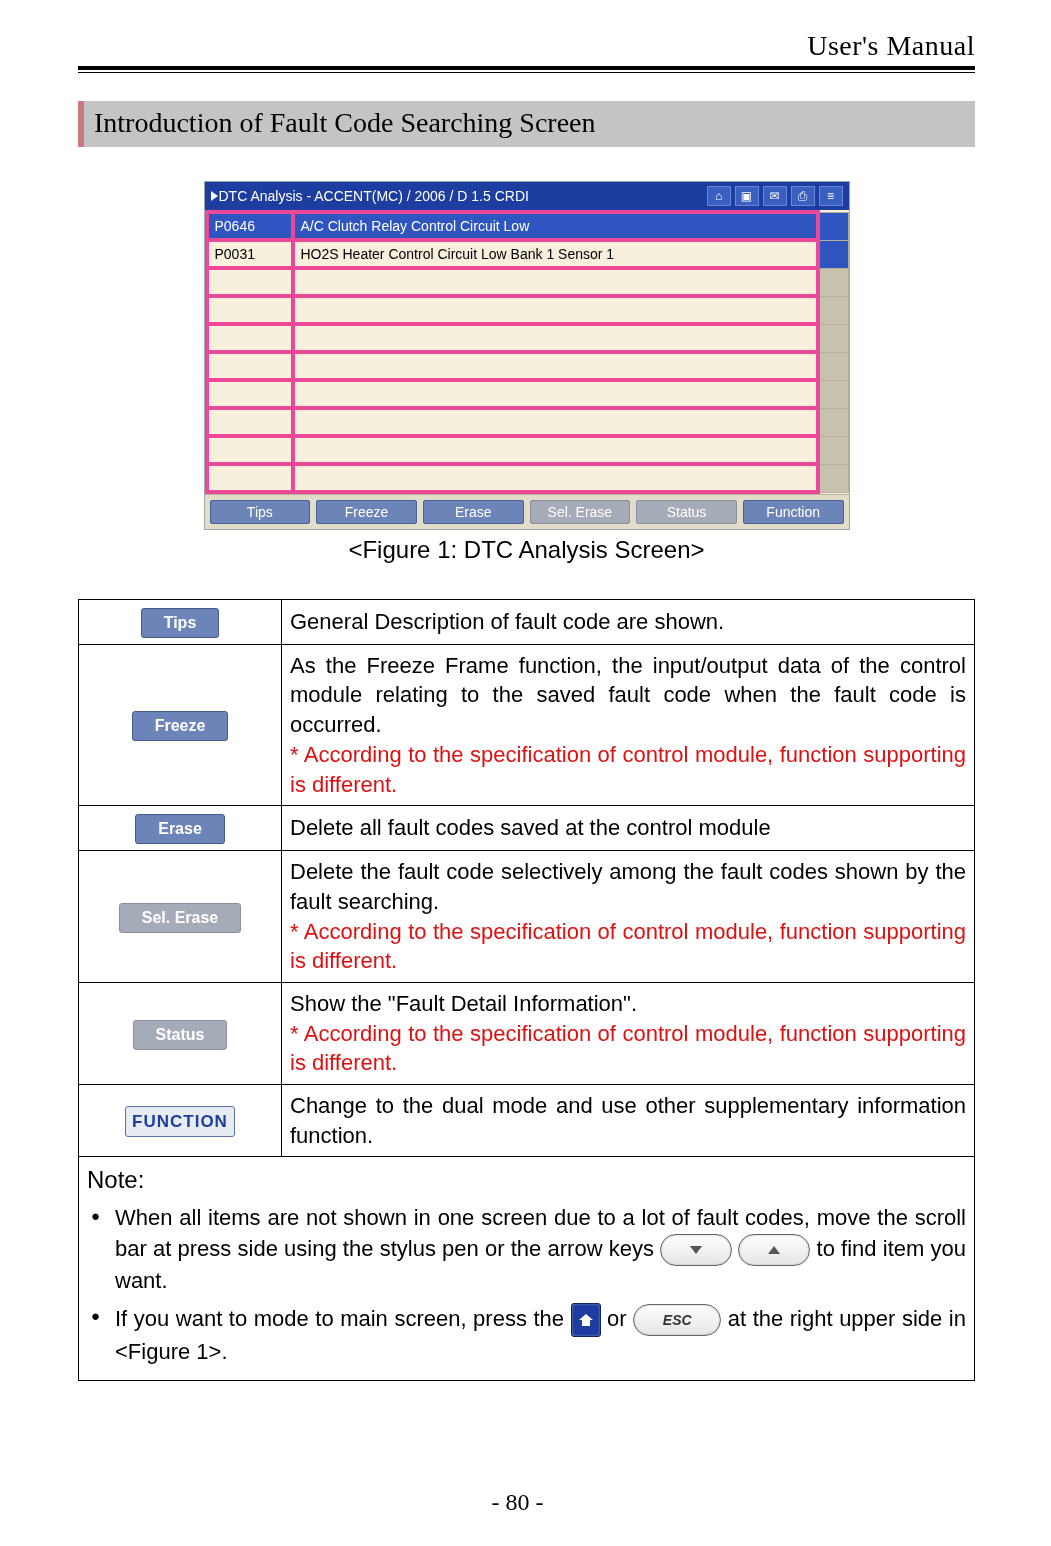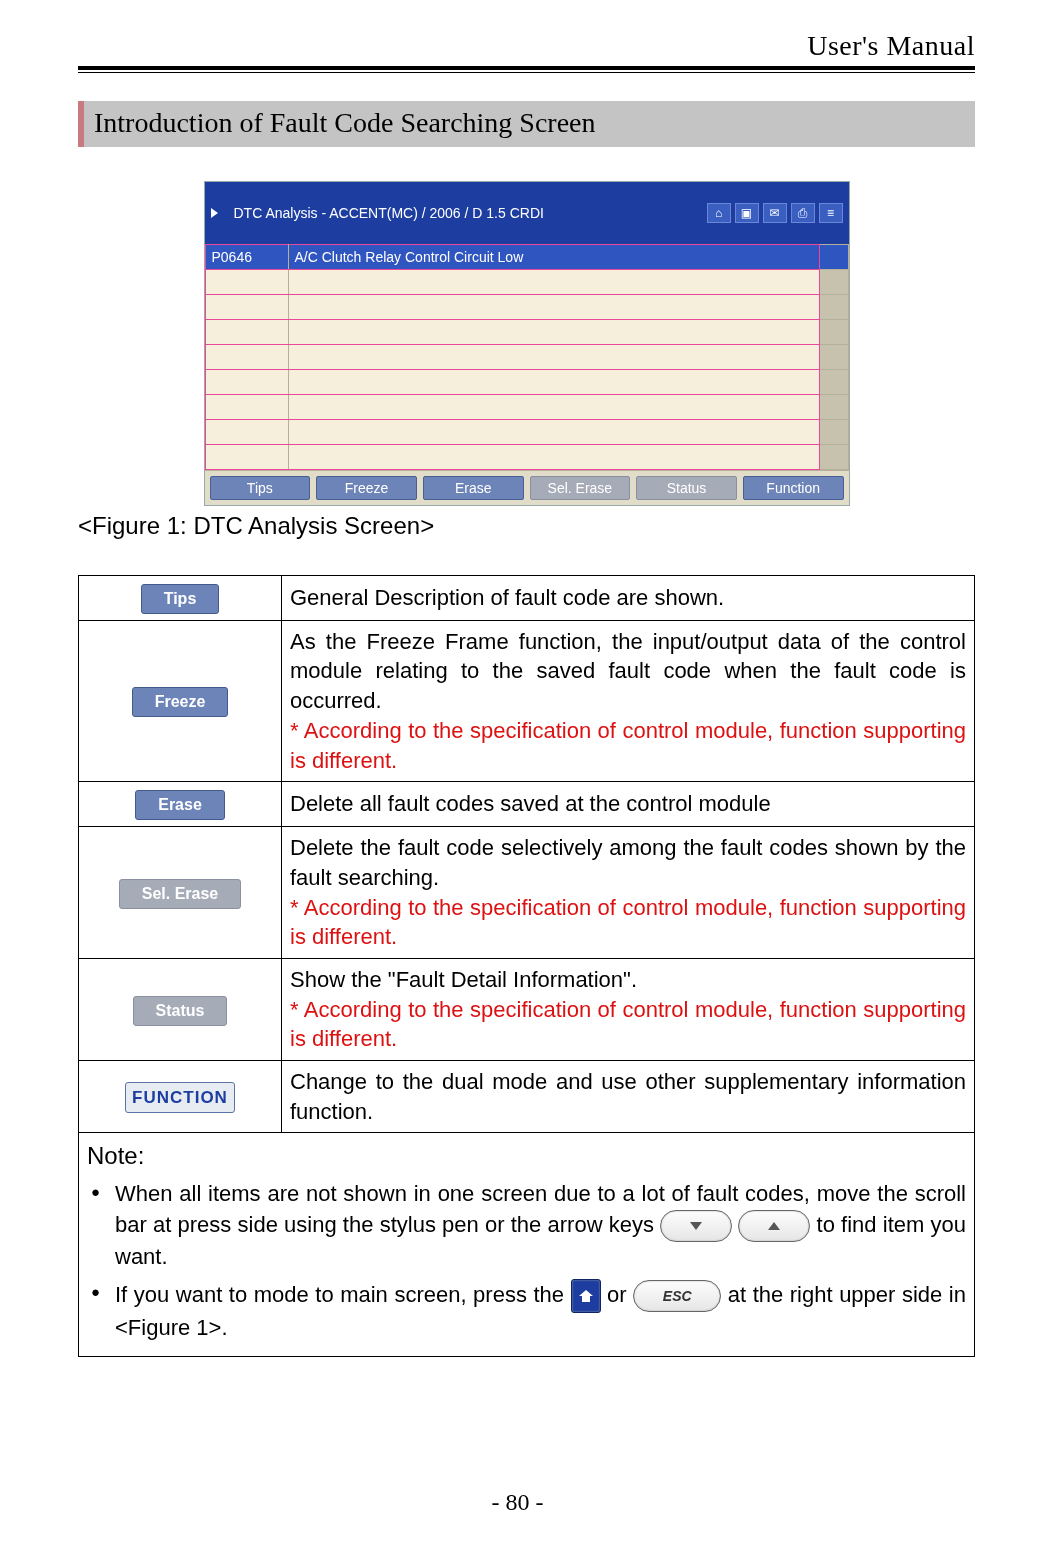--- a/index.html
+++ b/index.html
@@ -2,36 +2,36 @@
 <html><head>
 <meta charset="utf-8">
 <style>
   html,body{margin:0;padding:0;background:#fff;font-family:"Times New Roman",serif;color:#000}
   .page{width:1051px;height:1546px;box-sizing:border-box;padding:30px 76px 40px 78px;position:relative}
   .running-head{font-family:"Times New Roman",serif;font-size:28px;text-align:right;letter-spacing:.5px}
   hr.rule-thick{border:none;border-top:4px solid #000;margin:4px 0 2px}
   hr.rule-thin{border:none;border-top:1.5px solid #000;margin:0 0 28px}
   .section-title{background:#c4c4c4;border-left:6px solid #c77b81;font-size:28px;font-family:Liberation Serif, serif;padding:6px 10px 8px;margin:0 0 34px}
   .screenshot-box{width:644px;margin:0 auto 6px;border:1px solid #9aa;background:#f5f0df}
-  .screenshot-titlebar{background:#1d3ea0;color:#fff;font:14px/1 Arial;display:flex;align-items:center;padding:21px 6px;gap:16px}
+  .screenshot-titlebar{background:#1d3ea0;color:#fff;font:14px/1 Arial;display:flex;align-items:center;padding:4px 6px;gap:1px}
   .triangle{width:0;height:0;border-top:5px solid transparent;border-bottom:5px solid transparent;border-left:7px solid #fff;flex:none}
   .titlebar-text{flex:1}
   .titlebar-icons{display:flex;gap:4px}
   .titlebar-icons span{width:22px;height:18px;background:#3a5fc0;border:1px solid #6a86d6;display:flex;align-items:center;justify-content:center;color:#fff;font-size:12px}
   .dtc-table{width:100%;border-collapse:collapse;background:#f5efdc}
-  .dtc-table td{border:1px solid #ec4899;font:14px/1.2 Arial;padding:3px 6px;height:18px}
+  .dtc-table td{border:4px solid #ec4899;font:14px/1.2 Arial;padding:3px 6px;height:18px}
   .dtc-table td.code{width:70px;border-right:1px solid #b6b09a}
   .dtc-table tr.sel td{background:#2f55c0;color:#fff}
   .dtc-table td.scroll{width:16px;background:#2f55c0;border:1px solid #b6b09a}
   .dtc-table td.scroll.track{background:#c7c2ad}
   .bottom-btn-bar{display:flex;gap:6px;padding:5px;background:#e2ddc9;border-top:1px solid #b6b09a}
   .bottom-btn-bar .db{flex:1}
   .db{background:#6d84b8;border:1px solid #4a5f94;border-radius:2px;color:#fff;font:14px/1 Arial;text-align:center;padding:4px 0}
   .db.dis{background:#a6abb8;border-color:#8a90a0}
-  .fig-cap{font:24px/1.2 Arial;text-align:left;margin:6px 0 34px}
+  .fig-cap{font:24px/1.2 Arial;text-align:center;margin:6px 0 34px}
   table.desc{width:100%;border-collapse:collapse;font:22px/1.35 Arial}
   table.desc td{border:1px solid #000;padding:6px 8px;vertical-align:middle}
   table.desc td.left{width:186px;text-align:center;vertical-align:middle}
   .just{text-align:justify;text-justify:inter-word}
   .note-red{color:#d11}
   .badge{display:inline-block;background:#6d84b8;border:1px solid #455a8c;border-radius:3px;color:#fff;font:700 16px/1 Arial;padding:6px 22px}
   .badge.dis{background:#a6abb8;border-color:#8a90a0}
   .badge.fn{background:#e7ecf3;border:1px solid #5b72a6;color:#1d3ea0;padding:6px 6px;font-size:17px;letter-spacing:1px}
   .note-cell{font:22px/1.4 Arial;padding:8px 10px}
   .note-cell .note-head{font-weight:400;font-size:24px}
@@ -64,20 +64,25 @@
         <span>✉</span>
         <span>⎙</span>
         <span>≡</span>
       </span>
     </div>
     <table class="dtc-table">
       <tbody id="dtc-body">
           <tr class="sel">
             <td class="code">P0646</td>
             <td>A/C Clutch Relay Control Circuit Low</td>
+            <td class="scroll"></td>
+          </tr>
+          <tr>
+            <td class="code">P0031</td>
+            <td>HO2S Heater Control Circuit Low Bank 1  Sensor 1</td>
             <td class="scroll"></td>
           </tr>
           <tr>
             <td class="code"></td>
             <td></td>
             <td class="scroll track"></td>
           </tr>
           <tr>
             <td class="code"></td>
             <td></td>

